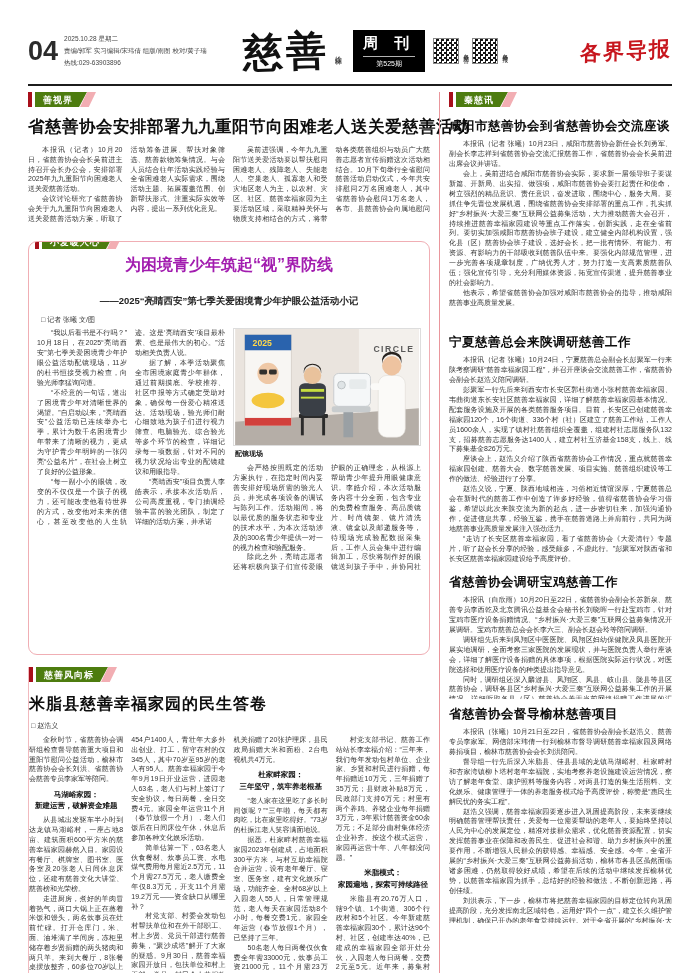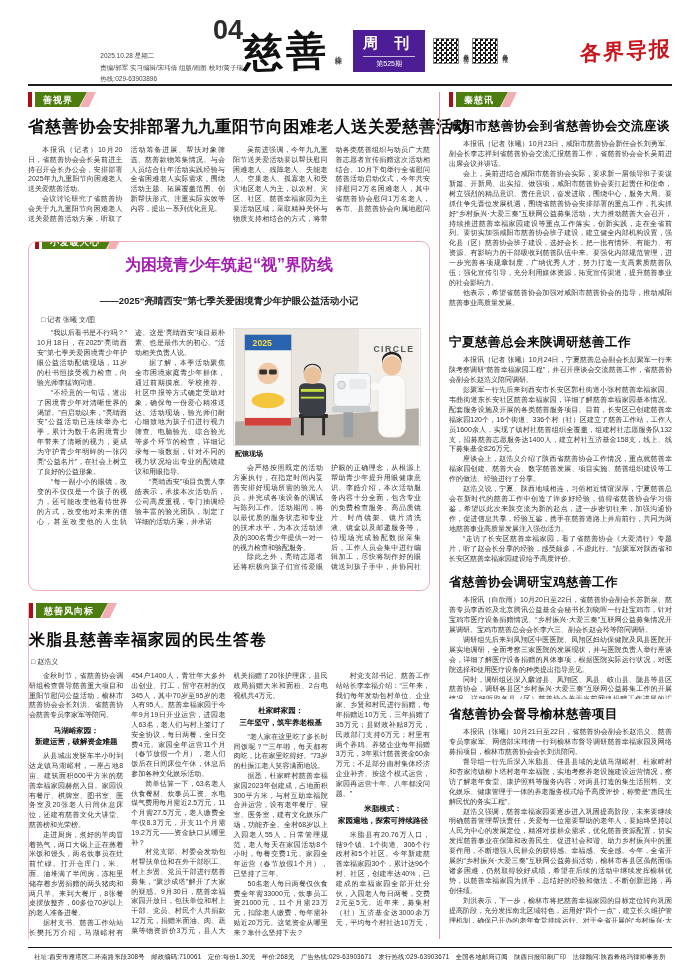--- a/index.html
+++ b/index.html
@@ -1,27 +1,27 @@
 <!DOCTYPE html>
 <html lang="zh"><head>
 <meta charset="utf-8">
 <style>
   * { margin:0; padding:0; box-sizing:border-box; }
   body { background:#ffffff; font-family:"Liberation Sans", sans-serif; color:#222; }
   .page { width:700px; height:973px; background:#fff; margin:0 auto; overflow:hidden; padding-top:24px; position:relative; }
 
   
   .hdr { margin:0 28px; height:62px; display:flex; align-items:center; border-bottom:2px solid #1c1c1c; padding-bottom:6px; }
-  .hdr-left { display:flex; align-items:flex-end; gap:6px; width:215px;flex-direction:column; }
+  .hdr-left { display:flex; align-items:center; gap:6px; width:215px; }
   .page-num { font-size:27px; font-weight:bold; color:#2b2b2b; line-height:1; }
   .hdr-info { font-size:6.5px; color:#444; line-height:1.8; }
   .masthead { display:flex; align-items:center; gap:4px; }
   .masthead-title { font-family:"DejaVu Serif", serif; font-size:40px; font-weight:bold; color:#111; transform:rotate(-2deg); letter-spacing:3px; line-height:1; }
   .masthead-sig { writing-mode:vertical-rl; font-size:7px; color:#333; letter-spacing:1px; }
-  .weekly-box { background:#4c1d95; color:#fff; text-align:center; margin-left:10px; padding:4px 10px 3px; }
+  .weekly-box { background:#000000; color:#fff; text-align:center; margin-left:10px; padding:4px 10px 3px; }
   .weekly-label { font-size:15px; font-weight:bold; letter-spacing:6px; }
   .issue { font-size:7px; border-top:1px solid rgba(255,255,255,.7); margin-top:3px; padding-top:2px; }
   .qr-group { display:flex; align-items:center; gap:2px; margin-left:8px; }
   .qr { width:26px; height:26px; border:1px solid #888; background:repeating-conic-gradient(#161616 0% 25%, #ffffff 0% 50%); background-size:5px 5px; }
   .qr-cap { writing-mode:vertical-rl; font-size:6px; color:#333; letter-spacing:1px; }
   .brand { margin-left:auto; font-family:"DejaVu Serif", serif; font-size:21px; font-weight:bold; color:#c7161e; transform:rotate(-3deg) skewX(-4deg); letter-spacing:2px; }
 
   
   .tag { display:inline-flex; align-items:stretch; height:15px; }
   .tag .bar { width:4px; background:#a80f1b; margin-right:3px; }
@@ -31,21 +31,21 @@
   
   .main { margin:6px 28px 0; display:flex; gap:9px; }
   .col-left { width:402px; }
   .col-right { flex:1; border-left:1px solid #e9969c; padding-left:9px; }
 
   .headline { font-size:16.5px; font-weight:bold; color:#0d0d0d; letter-spacing:.5px; margin-top:5px; white-space:nowrap; }
   .lead-body { margin-top:7px; height:84px; overflow:hidden; column-count:4; column-gap:8px; font-size:7px; line-height:1.4; text-align:justify; color:#333; }
   .lead-body p, .art-body p { text-indent:2em; }
 
   
-  .love-box { margin-top:12px; border:1px solid #f0aeb4; border-radius:9px; position:relative; padding:11px 8px 6px; height:350px; overflow:hidden; }
+  .love-box { margin-top:12px; border:1px solid #f0aeb4; border-radius:9px; position:relative; padding:11px 8px 6px; height:414px; overflow:hidden; }
   .love-box .tag { position:absolute; top:-8px; left:6px; background:#fff; }
   .love-title { text-align:center; font-size:16px; font-weight:bold; color:#a21caf; margin-top:2px; }
   .love-sub { text-align:center; font-size:9.5px; font-weight:bold; color:#222; margin-top:19px; }
   .love-byline { font-size:7px; color:#333; margin:7px 0 3px 4px; }
   .love-flex { display:flex; gap:8px; }
   .love-left { width:198px; height:248px; overflow:hidden; column-count:2; column-gap:8px; font-size:7px; line-height:1.42; text-align:justify; color:#333; }
   .love-left p, .love-right-text p { text-indent:2em; }
   .love-right { width:188px; }
   .photo { width:188px; height:118px; display:block; border:1px solid #ddd; }
   .photo-cap { font-size:7px; font-weight:bold; color:#222; margin:3px 0 4px 2px; }

